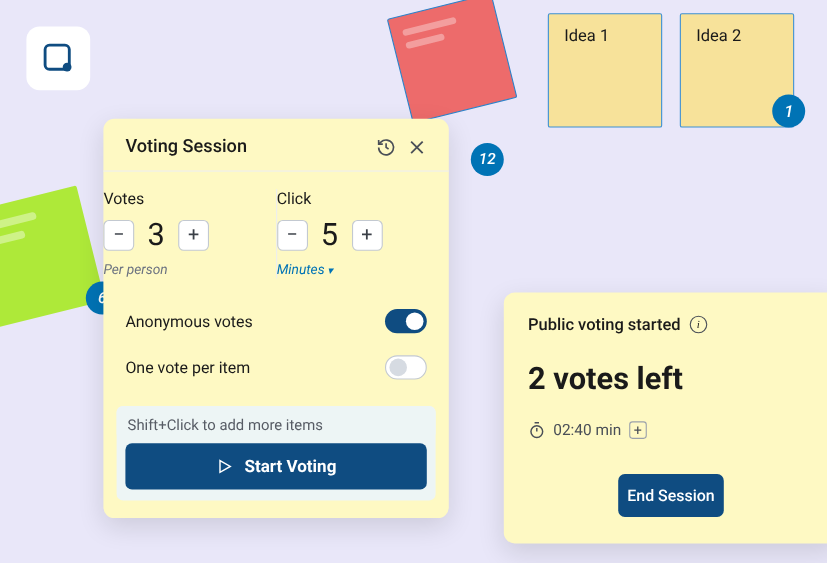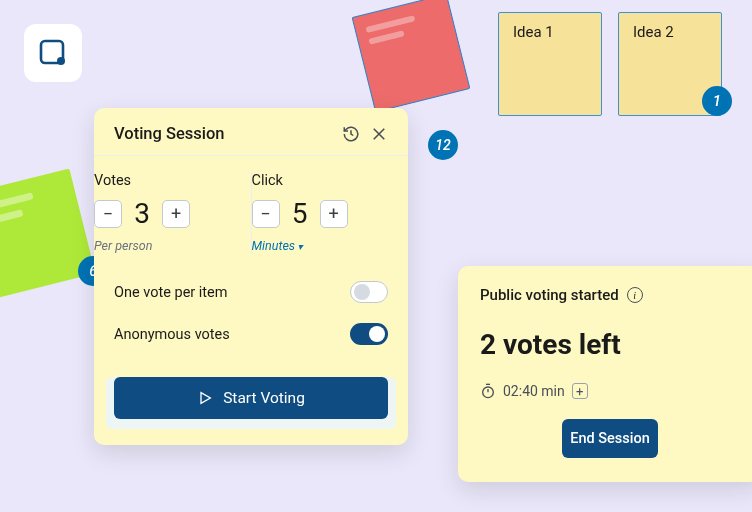--- a/index.html
+++ b/index.html
@@ -49,30 +49,30 @@
 .opt-row { display: flex; justify-content: space-between; align-items: center; padding: 10px 0; font-size: 14.5px; color: #1a1a1a; }
 .toggle { width: 38px; height: 22px; border-radius: 11px; position: relative; cursor: pointer; }
 .toggle.on { background: #0f4c81; }
 .toggle.off { background: #fff; border: 1px solid #c3c9d1; }
 .toggle::after { content: ""; position: absolute; width: 16px; height: 16px; border-radius: 50%; top: 3px; }
 .toggle.on::after { background: #fff; right: 3px; }
 .toggle.off::after { background: #d6dbe2; left: 3px; top: 2px; }
 
 .vp-footer { padding: 14px 12px 16px; }
 .hint { background: #edf5f5; padding: 10px 10px 0; font-size: 13.5px; color: #575c65; border-radius: 6px 6px 0 0; }
-.start-btn { width: calc(100% ); background: #0f4c81; color: #fff; border: none; border-radius: 6px; padding: 12px 0; font-size: 15.5px; font-weight: 400; display: flex; align-items: center; justify-content: center; gap: 10px; cursor: pointer; margin-top: 8px; text-align: right; }
+.start-btn { width: calc(100% ); background: #0f4c81; color: #fff; border: none; border-radius: 6px; padding: 12px 0; font-size: 15.5px; font-weight: 700; display: flex; align-items: center; justify-content: center; gap: 10px; cursor: pointer; margin-top: 8px; text-align: right; }
 .hint-wrap { background: #edf5f5; border-radius: 6px; padding: 0 0 10px; }
 .hint-wrap .hint { border-radius: 6px 6px 0 0; }
 .hint-wrap .start-btn { margin: 8px 8px 0; width: calc(100% - 16px); }
 
 .status-panel { top: 266px; left: 458px; width: 304px; padding: 20px 22px 24px; }
 .sp-header { display: flex; align-items: center; gap: 8px; font-size: 15px; font-weight: 500; color: #1a1a1a; }
 .info-icon { width: 16px; height: 16px; border: 1.4px solid #4a4f57; border-radius: 50%; display: inline-flex; align-items: center; justify-content: center; font-size: 10px; font-family: Georgia, serif; font-style: italic; }
 .sp-big { font-size: 28px; font-weight: 700; color: #1a1a1a; margin: 24px 0 22px; }
-.sp-meta { display: flex; align-items: center; font-size: 14px; color: #4a4f57; margin-bottom: 20px; }
+.sp-meta { display: flex; align-items: center; font-size: 14px; color: #4a4f57; margin-bottom: 32px; }
 .sp-meta-left, .sp-meta-right { display: flex; align-items: center; gap: 7px; }
 .sp-meta svg { width: 16px; height: 16px; }
 .end-btn { display: block; margin: 0 auto; background: #0f4c81; color: #fff; border: none; border-radius: 6px; padding: 11px 8px; font-size: 14.5px; font-weight: 500; cursor: pointer; }
 .plus-box { border: 1.3px solid #9aa1ab; width: 16px; height: 16px; border-radius: 3px; display: inline-flex; align-items: center; justify-content: center; font-size: 13px; line-height: 1; cursor: pointer; }
 </style>
 </head>
 <body>
 
 <div class="logo-box">
   <svg viewBox="0 0 32 32">
@@ -123,30 +123,31 @@
       <div class="stepper">
         <button>−</button>
         <span class="value">5</span>
         <button>+</button>
       </div>
       <div class="vp-sub vp-sub-link">Minutes</div>
     </div>
   </div>
   <div class="vp-options">
     <div class="opt-row">
+      <span>Anonymous votes</span>
+      <div class="toggle on"></div>
+    </div>
+    <div class="opt-row">
       <span>One vote per item</span>
       <div class="toggle off"></div>
-    </div>
-    <div class="opt-row">
-      <span>Anonymous votes</span>
-      <div class="toggle on"></div>
     </div>
   </div>
   <div class="vp-footer">
     <div class="hint-wrap">
+      <div class="hint">Shift+Click to add more items</div>
       <button class="start-btn">
         <svg width="16" height="16" viewBox="0 0 24 24" fill="none" stroke="#fff" stroke-width="2">
             <polygon points="6 4 20 12 6 20 6 4"></polygon>
           </svg>
         <span>Start Voting</span>
       </button>
     </div>
   </div>
 </div>
 

